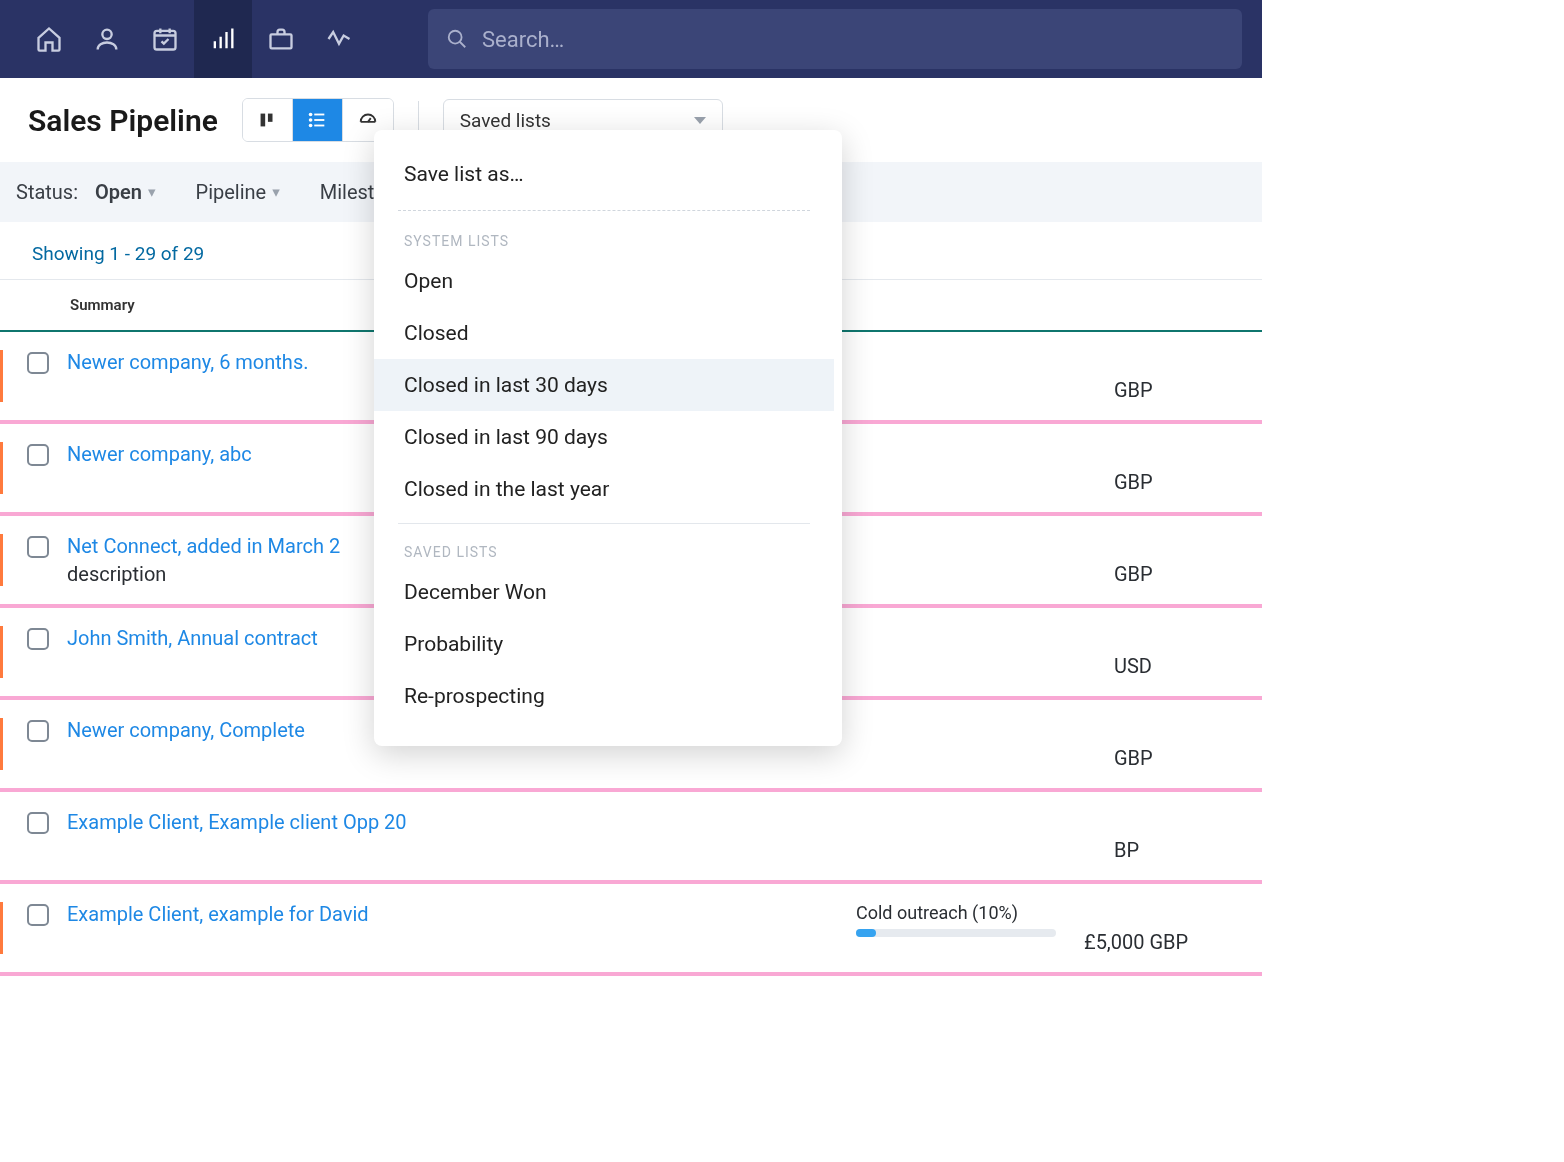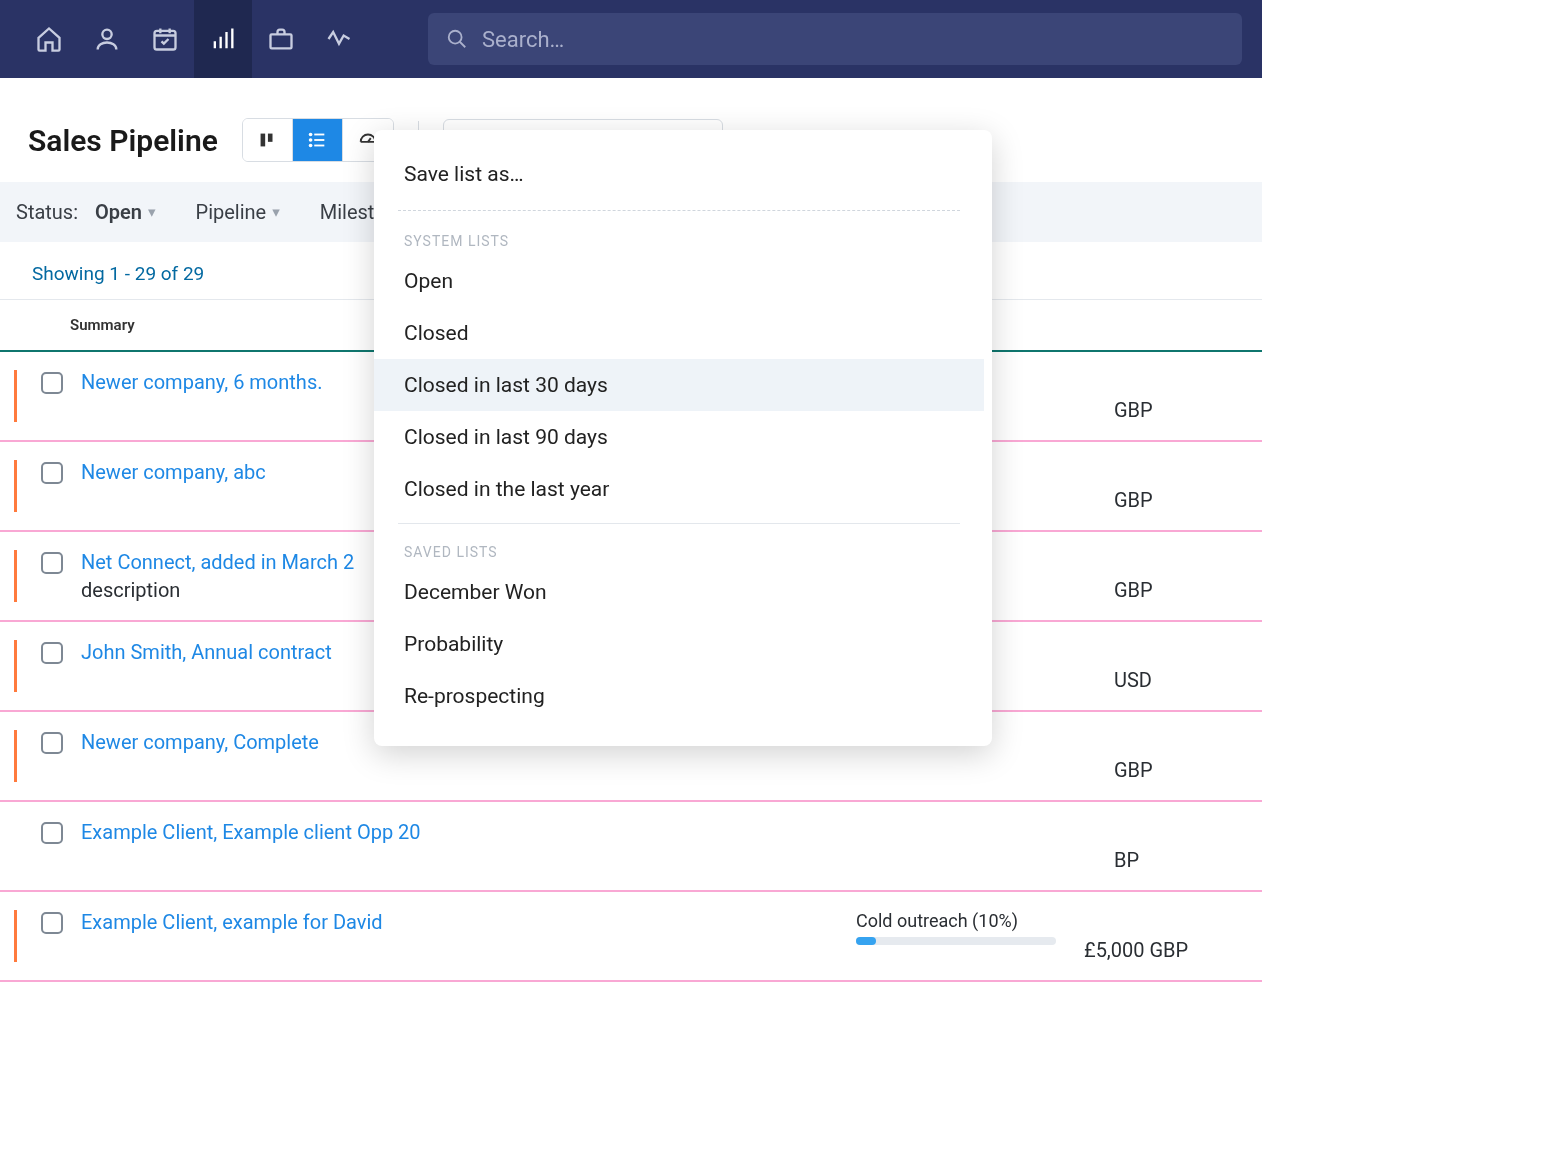--- a/index.html
+++ b/index.html
@@ -5,58 +5,58 @@
   * { box-sizing: border-box; margin: 0; padding: 0; }
   body { font-family: -apple-system, BlinkMacSystemFont, "Segoe UI", Roboto, Helvetica, Arial, sans-serif; background: #fff; color: #333; width: 1262px; }
   
   
   .topnav { background: #2a3365; height: 78px; display: flex; align-items: center; padding: 0 20px; }
   .topnav .nav-icons { display: flex; align-items: center; gap: 0; }
   .topnav .nav-icon { width: 58px; height: 78px; display: flex; align-items: center; justify-content: center; cursor: pointer; color: #c8cde0; }
   .topnav .nav-icon.active { background: #1f2850; color: #fff; }
   .topnav .nav-icon svg { width: 28px; height: 28px; stroke: currentColor; fill: none; stroke-width: 2; }
   .search-wrap { flex: 1; margin-left: 60px; }
-  .search { background: #3b4577; border-radius: 6px; height: 52px; display: flex; align-items: center; padding: 0 18px; color: #aab0cc; font-size: 22px; }
+  .search { background: #3b4577; border-radius: 6px; height: 60px; display: flex; align-items: center; padding: 0 18px; color: #aab0cc; font-size: 22px; }
   .search svg { width: 22px; height: 22px; margin-right: 14px; stroke: #aab0cc; fill: none; stroke-width: 2; }
   
   
-  .page-header { display: flex; align-items: center; padding: 20px 28px; gap: 24px; position: relative; margin-top: 20px; }
+  .page-header { display: flex; align-items: center; padding: 20px 28px; gap: 24px; position: relative; }
   .page-title { font-size: 30px; font-weight: 600; color: #1a1a1a; }
   .view-toggle { display: flex; border: 1px solid #d8dde3; border-radius: 6px; overflow: hidden; }
   .view-toggle-btn { width: 50px; height: 42px; display: flex; align-items: center; justify-content: center; background: #fff; cursor: pointer; border-right: 1px solid #d8dde3; }
   .view-toggle-btn:last-child { border-right: none; }
   .view-toggle-btn.active { background: #1e88e5; color: #fff; }
   .view-toggle-btn svg { width: 22px; height: 22px; }
   .vdivider { width: 1px; height: 38px; background: #d8dde3; }
   .saved-lists-select { border: 1px solid #d8dde3; border-radius: 6px; height: 42px; display: flex; align-items: center; padding: 0 16px; font-size: 19px; color: #333; cursor: pointer; width: 280px; justify-content: space-between; }
   .saved-lists-select .triangle { width: 0; height: 0; border-left: 6px solid transparent; border-right: 6px solid transparent; border-top: 7px solid #9aa2ad; }
   
   
-  .dropdown { position: absolute; top: 130px; left: 374px; width: 618px; background: #fff; border-radius: 8px; box-shadow: 0 8px 32px rgba(0,0,0,0.18); padding: 18px 8px 24px 0; z-index: 10; }
+  .dropdown { position: absolute; top: 130px; left: 374px; width: 468px; background: #fff; border-radius: 8px; box-shadow: 0 8px 32px rgba(0,0,0,0.18); padding: 18px 8px 24px 0; z-index: 10; }
   .dropdown .dd-item { padding: 14px 30px; font-size: 21px; color: #222; cursor: pointer; }
   .dropdown .dd-item.hover { background: #eef3f8; }
   .dropdown .dd-divider { border-top: 1px dashed #d0d6dd; margin: 10px 24px; }
   .dropdown .dd-solid-div { border-top: 1px solid #e3e7ec; margin: 8px 24px; }
   .dropdown .dd-section { padding: 12px 30px 6px; font-size: 14px; font-weight: 400; color: #b0b7c0; letter-spacing: 1px; }
   
   
   .filter-row { background: #f2f5f9; padding: 18px 16px; display: flex; gap: 40px; font-size: 20px; color: #3a3f46; }
   .filter-item { display: flex; align-items: center; gap: 6px; cursor: pointer; }
   .filter-item .chev { color: #9aa2ad; font-size: 15px; }
   .filter-item b { font-weight: 600; }
   
   
   .showing { padding: 20px 32px 14px; color: #0369a1; font-size: 19px; }
   
   
   .thead { display: flex; border-top: 1px solid #e4e8ed; border-bottom: 2px solid #0f766e; padding: 16px 32px 16px 70px; font-weight: 600; font-size: 15px; justify-content: center; }
   .thead .col-summary { flex: 1; }
   
   
-  .row { display: flex; align-items: flex-start; border-bottom: 2px solid #f9a8d4; padding: 18px 28px 18px 14px; gap: 18px; position: relative; }
+  .row { display: flex; align-items: flex-start; border-bottom: 4px solid #f9a8d4; padding: 18px 28px 18px 0; gap: 18px; position: relative; }
   .row .accent { width: 3px; align-self: stretch; }
   .row.orange .accent { background: #ff7a3d; }
   .row .chk { width: 22px; height: 22px; border: 2px solid #7e8894; border-radius: 5px; margin-top: 2px; flex: none; cursor: pointer; margin-left: 6px; }
   .row .summary { flex: 1; font-size: 20px; }
   .row .summary a { color: #1e88e5; text-decoration: none; cursor: pointer; }
   .row .summary .sub { color: #2a2e33; margin-top: 4px; }
   .row .right { min-width: 120px; text-align: left; font-size: 20px; color: #2a2e33; padding-right: 6px; margin-top: 28px; }
   .row .stage { width: 210px; font-size: 18px; color: #2a2e33; }
   .row .stage .bar { width: 200px; height: 8px; background: #e6eaef; border-radius: 4px; margin-top: 6px; position: relative; }
   .row .stage .bar .fill { position: absolute; left:0; top:0; bottom:0; width: 10%; background: #36a3f0; border-radius: 4px; }

